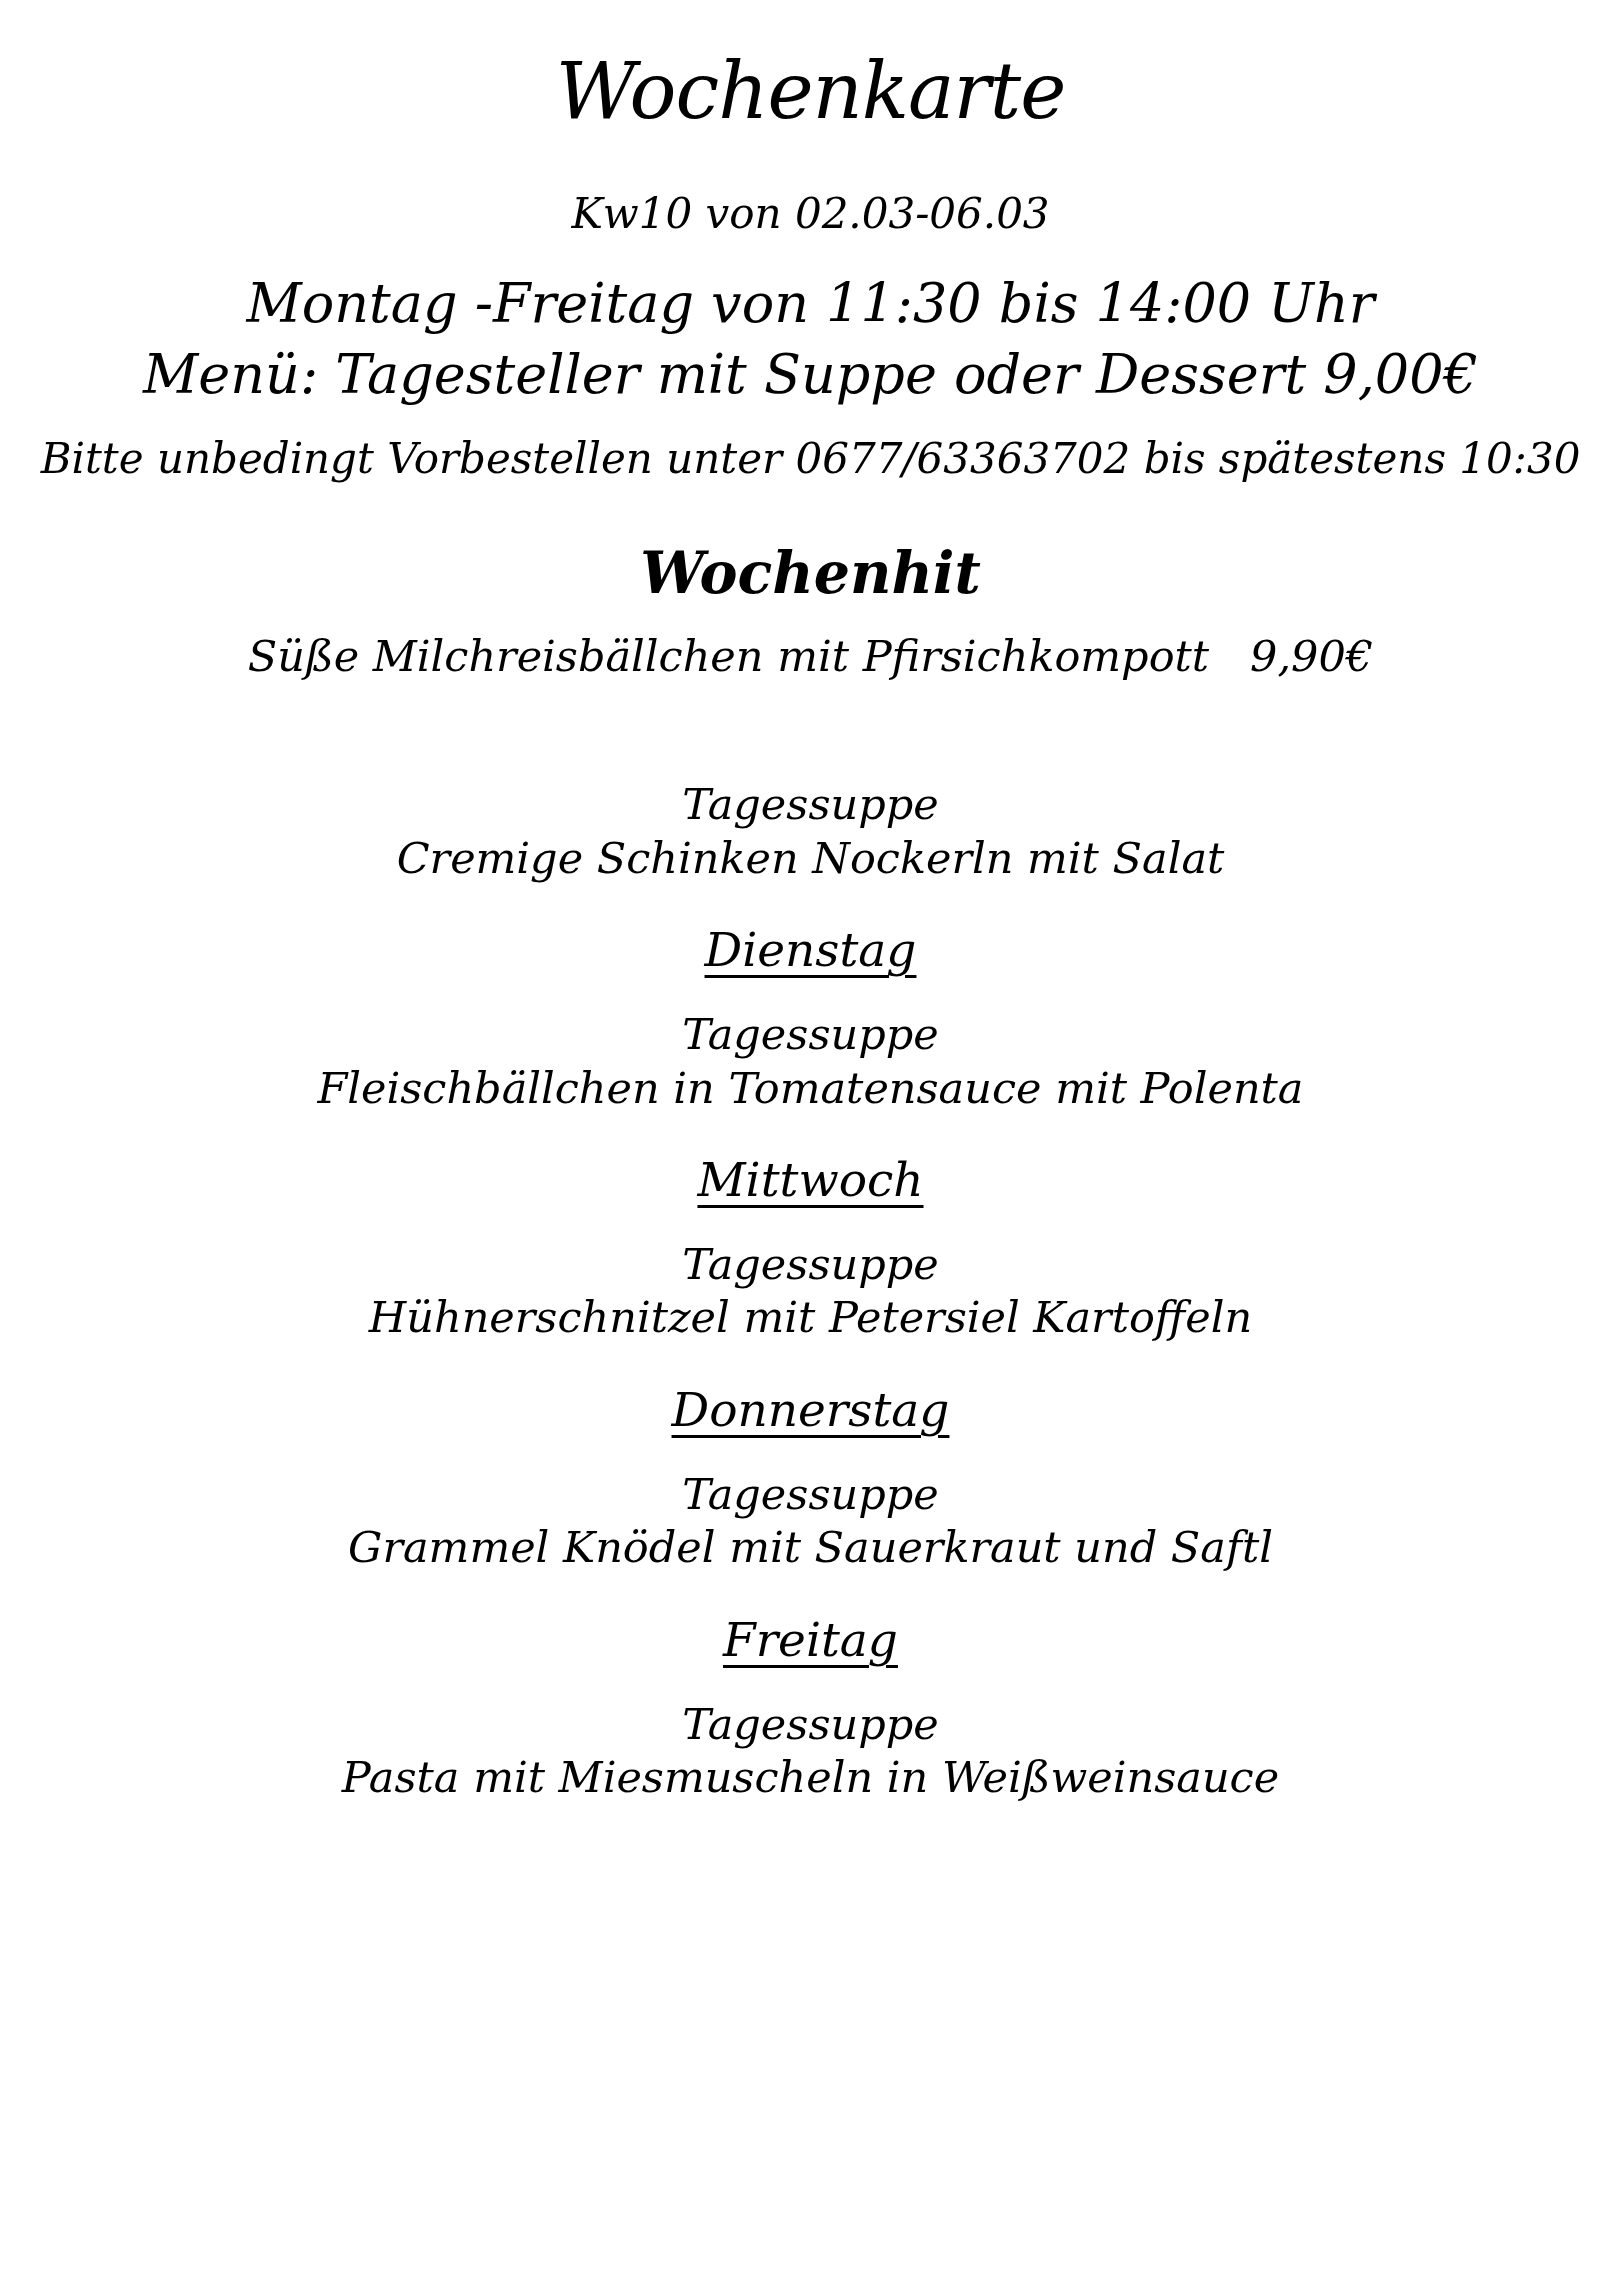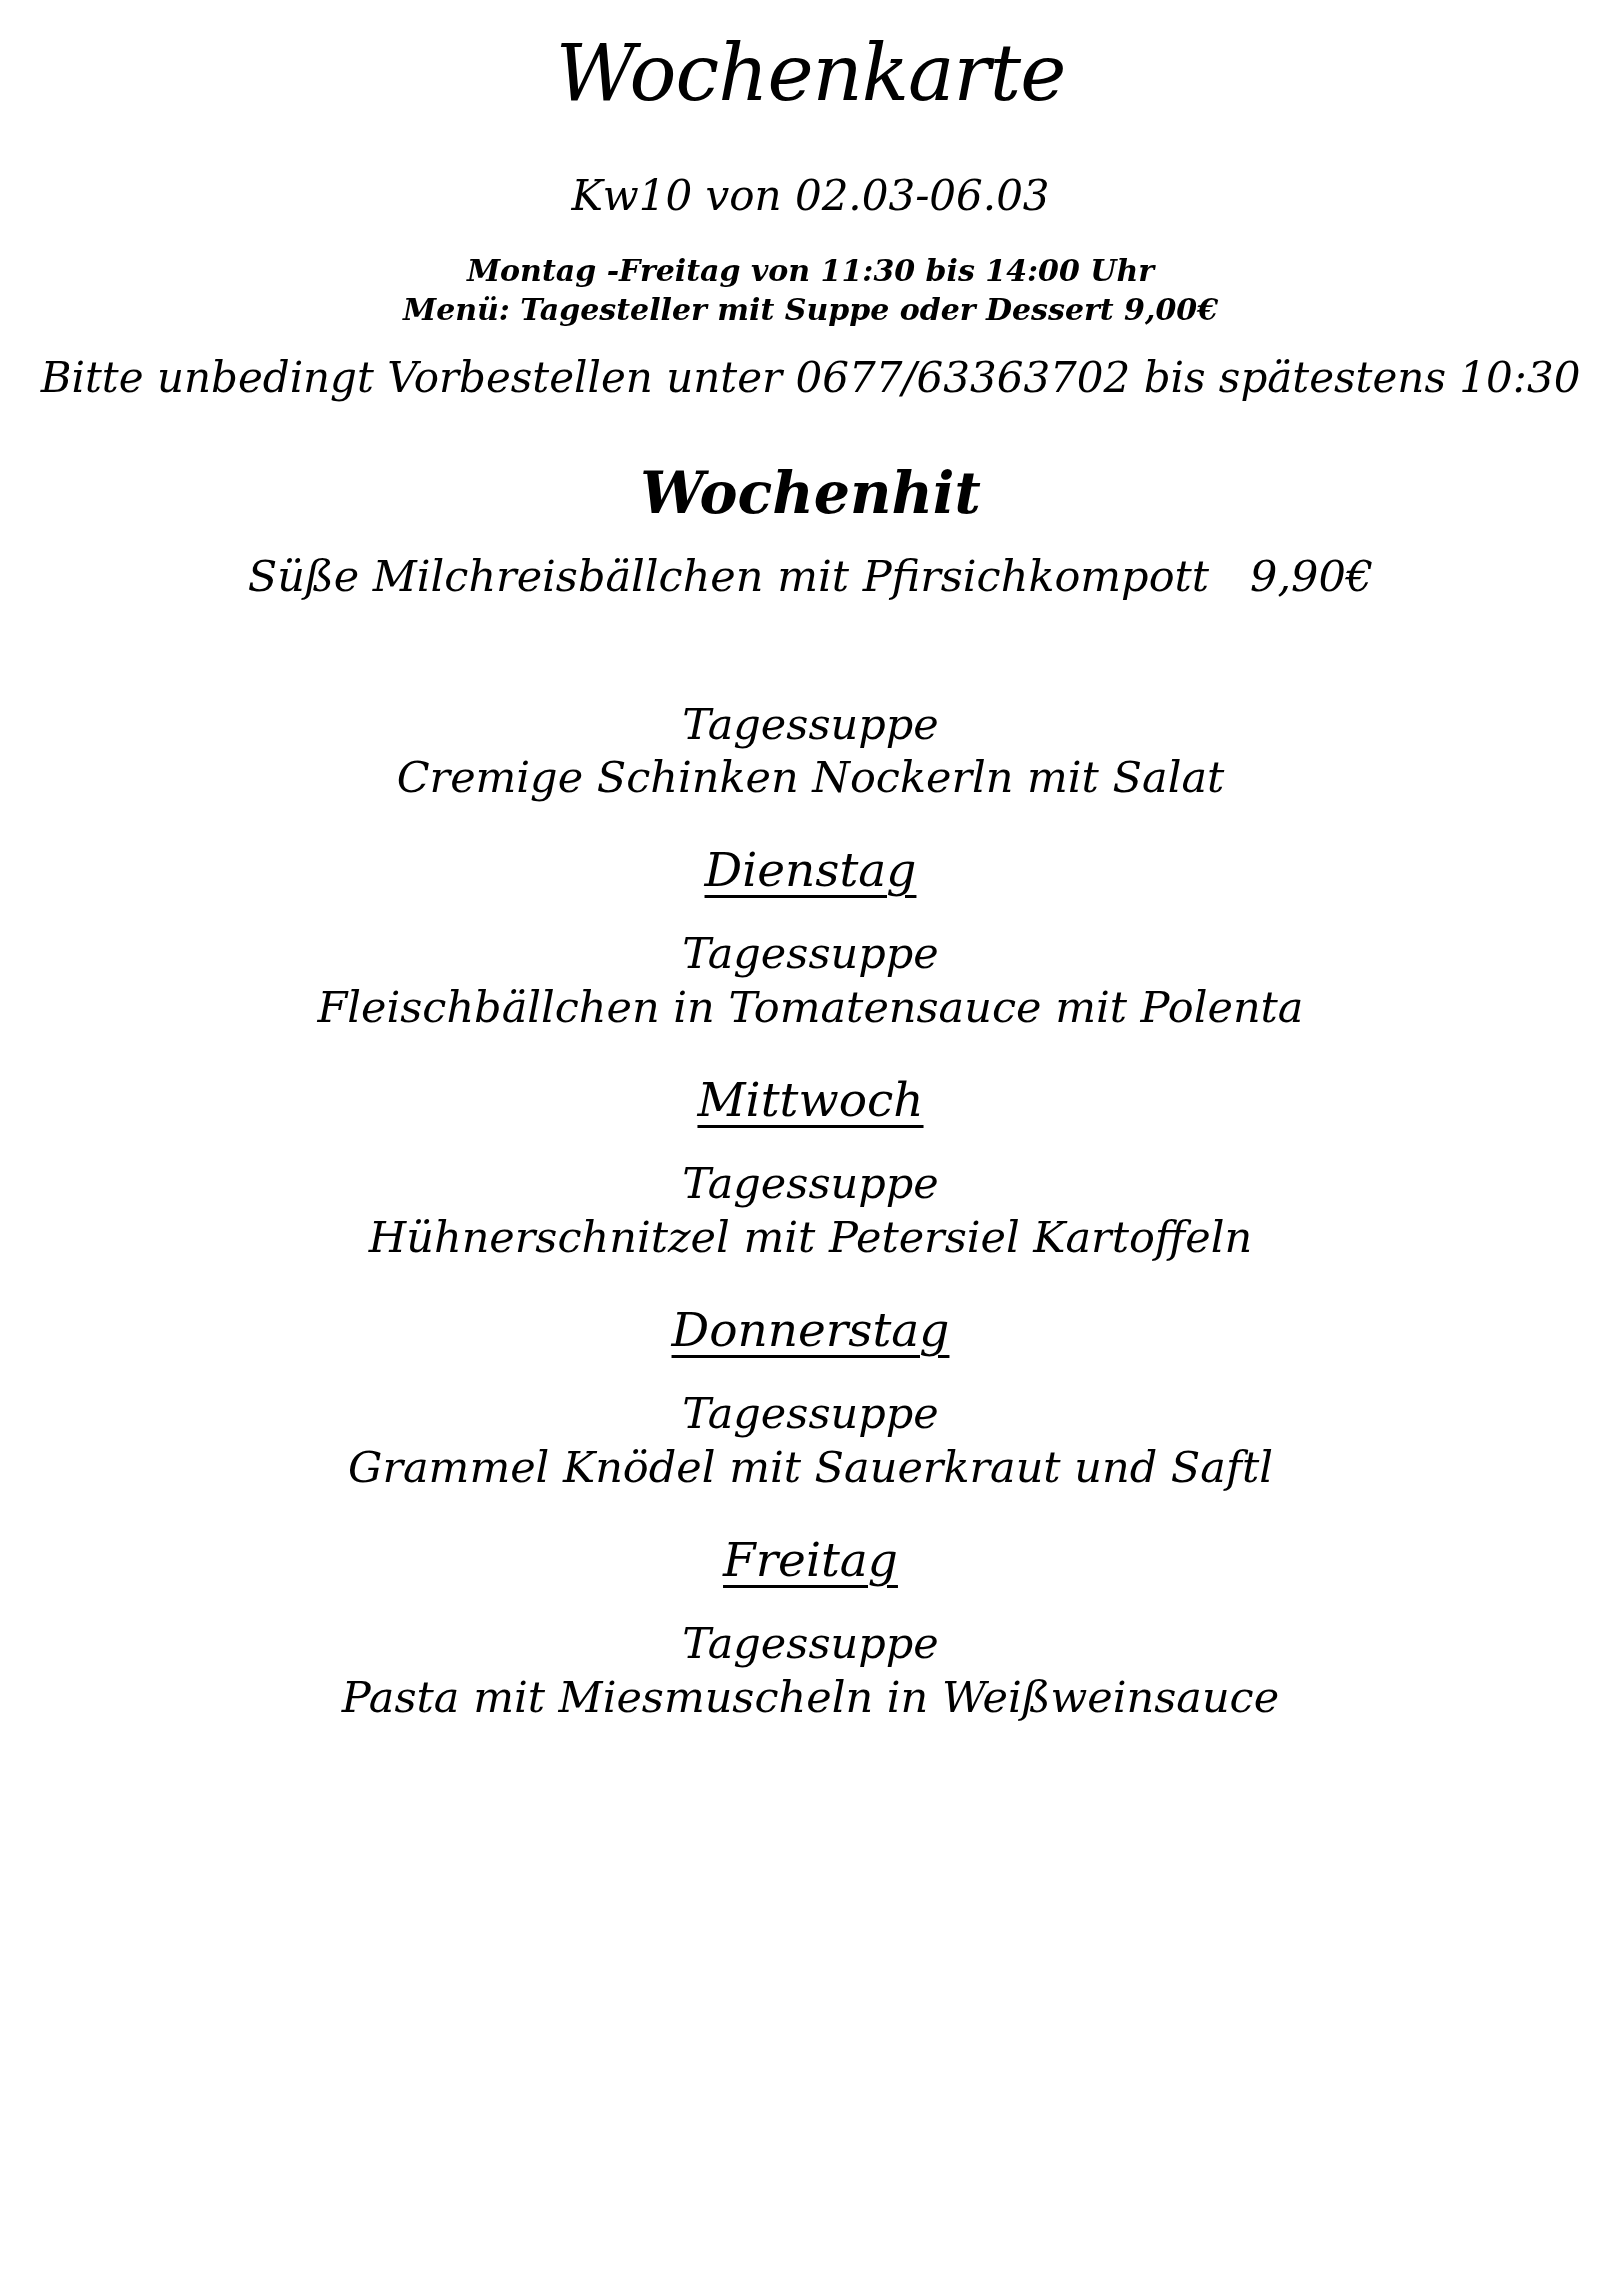--- a/index.html
+++ b/index.html
@@ -17,36 +17,35 @@
     font-style: italic;
     text-align: center;
     overflow: hidden;
   }
   .page {
     width: 100%;
     height: 100%;
   }
   .page-title {
     margin: 0;
-    padding-top: 23px;
+    padding-top: 41px;
     font-size: 78px;
     font-weight: 400;
     line-height: 1.3;
     letter-spacing: -1px;
   }
   .week-range {
     margin-top: 45px;
     font-size: 42px;
     line-height: 1.3;
   }
   .hours-block {
     margin-top: 27.4px;
-    font-size: 30px;
+    font-size: 54px;
     line-height: 1.3;
-    font-weight: bold;
   }
   .preorder-notice {
     margin-top: 22px;
     font-size: 42px;
     line-height: 1.3;
   }
   .wochenhit-heading {
     margin: 8px;
     margin-top: 51px;
     font-size: 57px;

